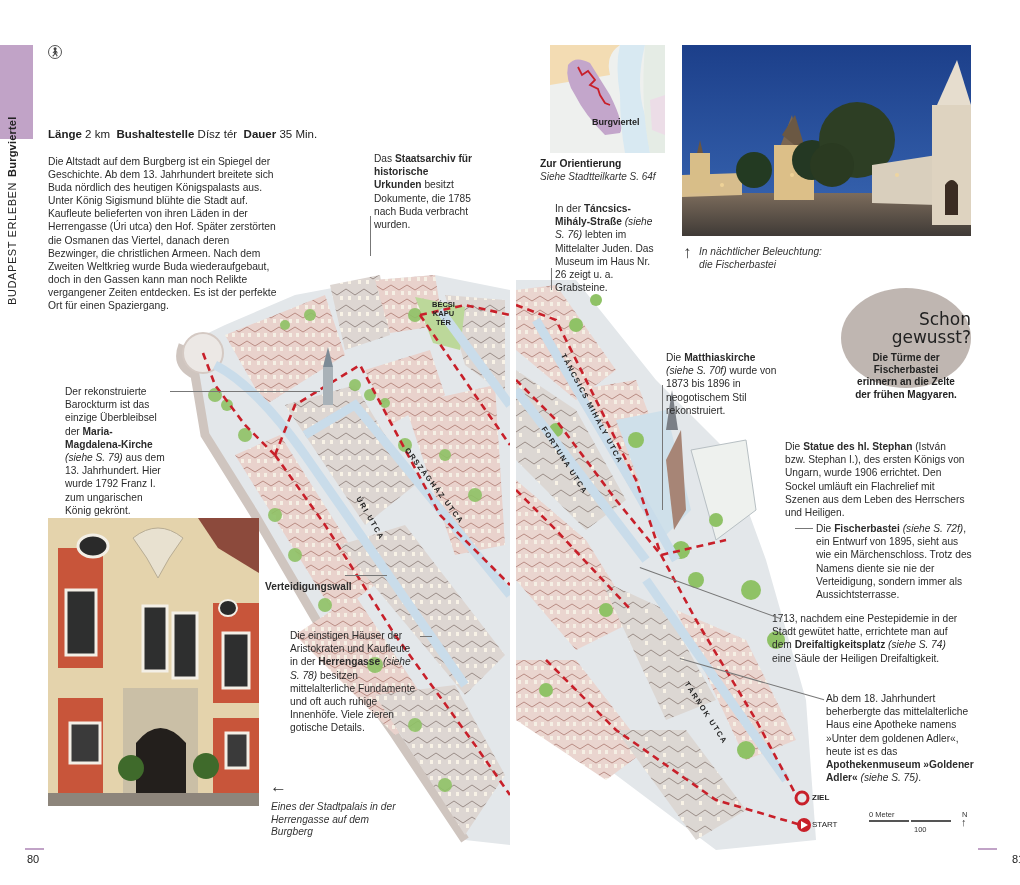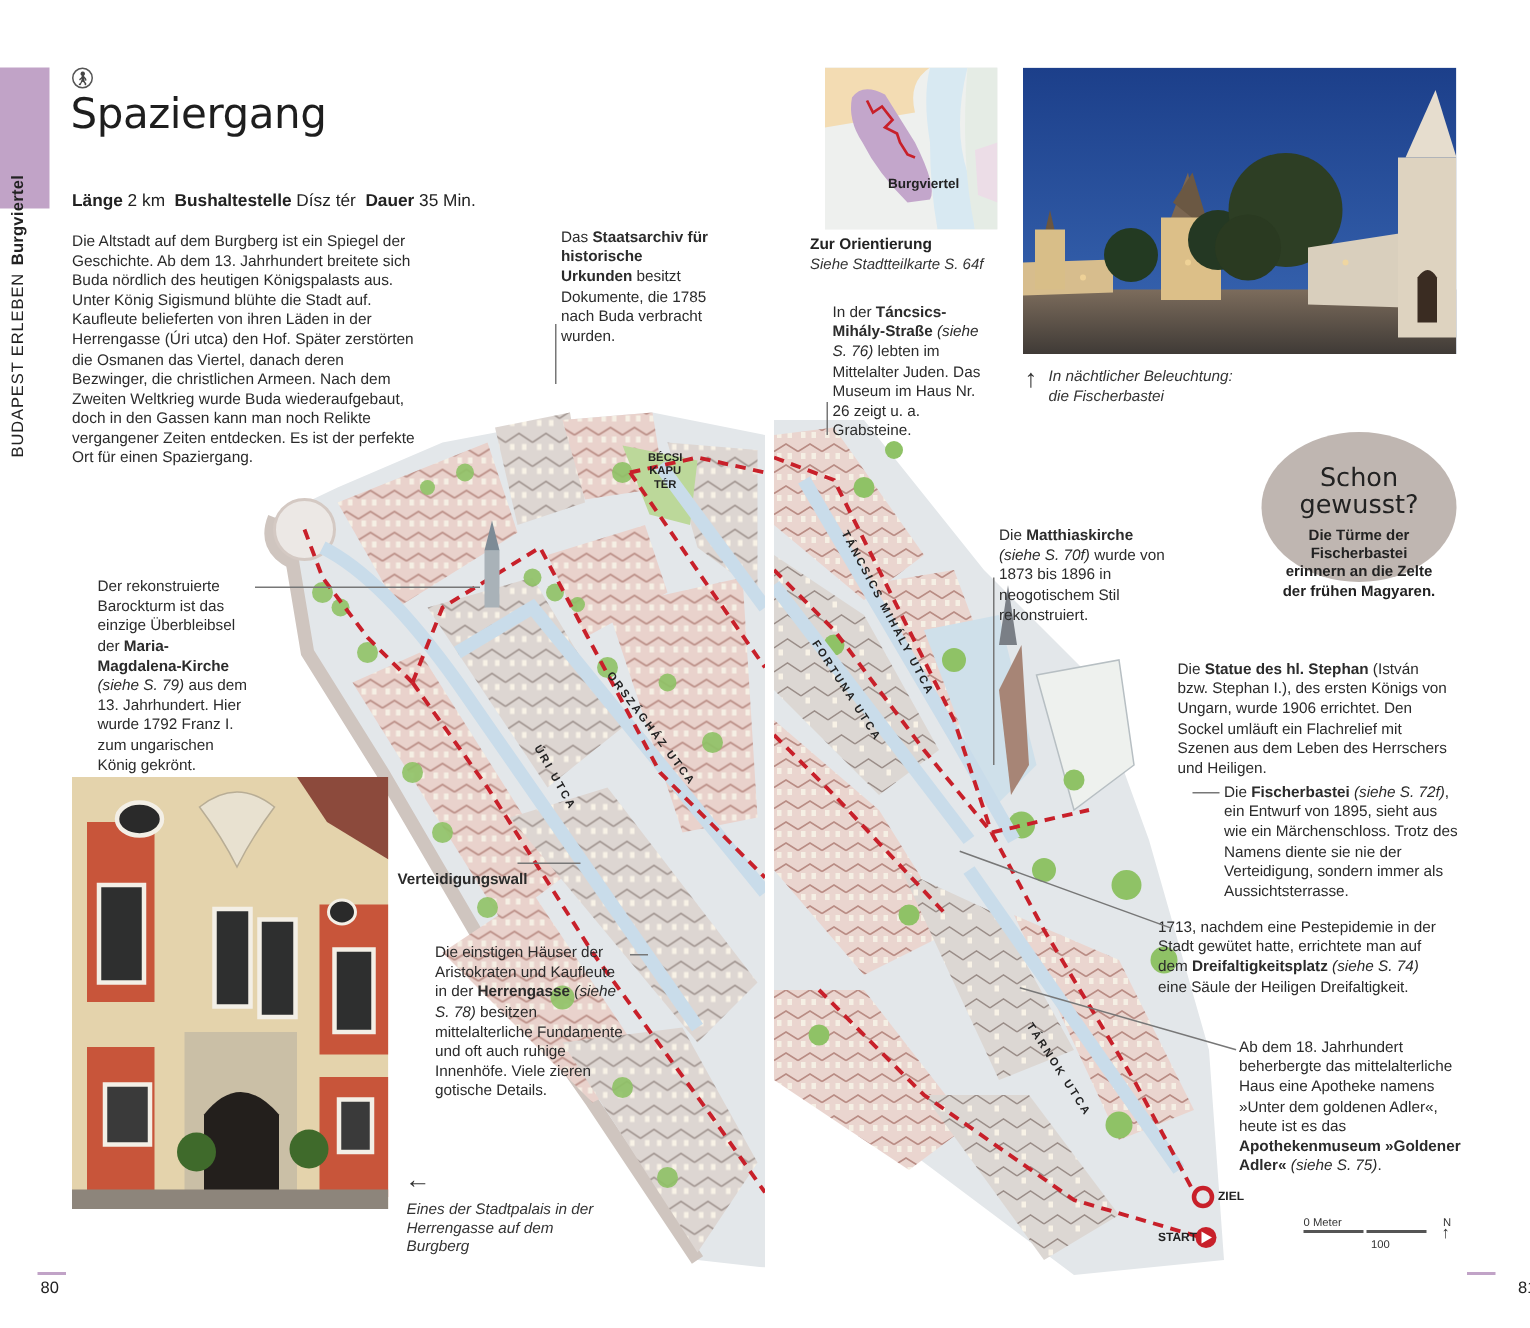--- a/index.html
+++ b/index.html
@@ -27,39 +27,38 @@
   
   #map-left { left: 175px; top: 255px; width: 335px; height: 590px; }
   #map-right { left: 516px; top: 280px; width: 300px; height: 570px; }
 
   
   #photo-fisch { left: 682px; top: 45px; width: 289px; height: 191px; overflow: hidden; }
   #photo-palais { left: 48px; top: 518px; width: 211px; height: 288px; overflow: hidden; }
   #locator { left: 550px; top: 45px; width: 115px; height: 108px; background: #eef0ee; overflow: hidden; }
 
   #schon { left: 841px; top: 288px; width: 130px; height: 100px; border-radius: 50%; background: #bfb6b1; text-align: center; }
-  #schon-title { margin-top: 22px; font-size: 17px; line-height: 18px; color: #222; font-family: "DejaVu Sans", sans-serif; }
+  #schon-title { margin-top: 22px; font-size: 17px; line-height: 18px; color: #222; font-family: "DejaVu Sans", sans-serif; text-align: right; }
   #schon-body { margin-top: 6px; font-size: 10px; line-height: 12.2px; font-weight: bold; color: #222; }
 
   .page-num { font-size: 11px; color: #222; }
   .page-bar { height: 2px; width: 19px; background: #c1a3c7; }
 
   .route-label { position: absolute; font-size: 7.5px; font-weight: bold; letter-spacing: 1.6px; color: #222; white-space: nowrap; }
 </style>
 </head>
 <body>
 
 <div id="side-tab" class="abs"></div>
 <div id="side-label" class="abs">
   <span class="light">BUDAPEST ERLEBEN</span><span class="bold">Burgviertel</span>
 </div>
 
 <div id="walk-icon" class="abs">🚶︎</div>
 <div id="title" class="abs">
-  <div>Spaziergang</div>
 </div>
 <div id="meta" class="abs">
   <b>Länge</b>
   <span>2 km</span>&nbsp;
   <b>Bushaltestelle</b>
   <span>Dísz tér</span>&nbsp;
   <b>Dauer</b>
   <span>35 Min.</span>
 </div>
 
@@ -203,21 +202,21 @@
 
   <circle cx="286" cy="518" r="6" fill="none" stroke="#c8202a" stroke-width="3"></circle>
   <circle cx="288" cy="545" r="7" fill="#c8202a"></circle>
   <path d="M285 541 L292 545 L285 549 Z" fill="#ffffff"></path>
 </svg>
 <div class="route-label" style="left:567px; top:352px; transform:rotate(62deg); transform-origin:left top;">TÁNCSICS MIHÁLY UTCA</div>
 <div class="route-label" style="left:547px; top:425px; transform:rotate(57deg); transform-origin:left top;">FORTUNA UTCA</div>
 <div class="route-label" style="left:690px; top:680px; transform:rotate(57deg); transform-origin:left top;">TÁRNOK UTCA</div>
 
 <div class="abs" style="left:812px; top:793px; font-size:8px; font-weight:bold; color:#222;">ZIEL</div>
-<div class="abs" style="left:772px; top:820px; font-size:8px; font-weight:bold; color:#222;">START</div>
+<div class="abs" style="left:812px; top:820px; font-size:8px; font-weight:normal; color:#222;">START</div>
 
 <div class="abs" style="left:869px; top:810px; font-size:7.5px; color:#333;">0 Meter</div>
 <div class="abs" style="left:914px; top:810px; font-size:7.5px; color:#333;margin-top:15px;">100</div>
 <div class="abs" style="left:869px; top:820px; width:40px; height:2px; background:#555;"></div>
 <div class="abs" style="left:911px; top:820px; width:40px; height:2px; background:#555;"></div>
 <div class="abs" style="left:962px; top:810px; font-size:7.5px; color:#333;">N</div>
 <div class="abs" style="left:961px; top:817px; font-size:11px; color:#333; line-height:11px;">↑</div>
 
 <div id="locator" class="abs">
   <svg width="115" height="108" viewBox="0 0 115 108">

